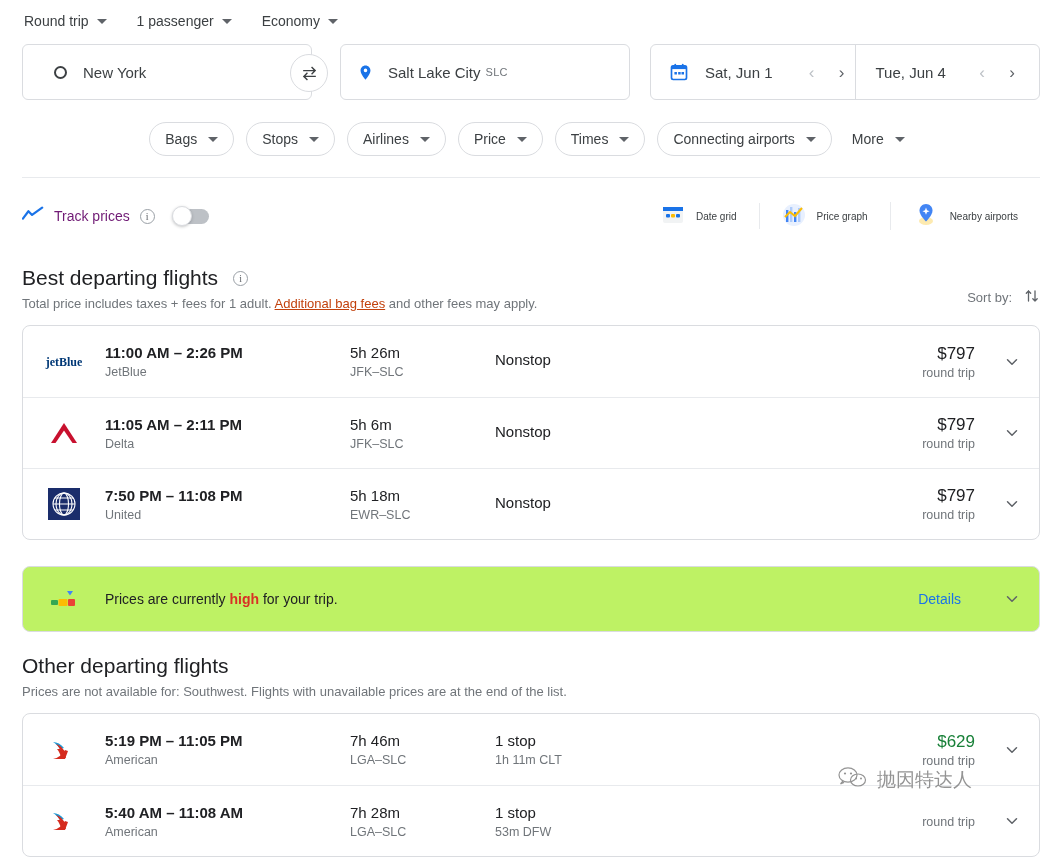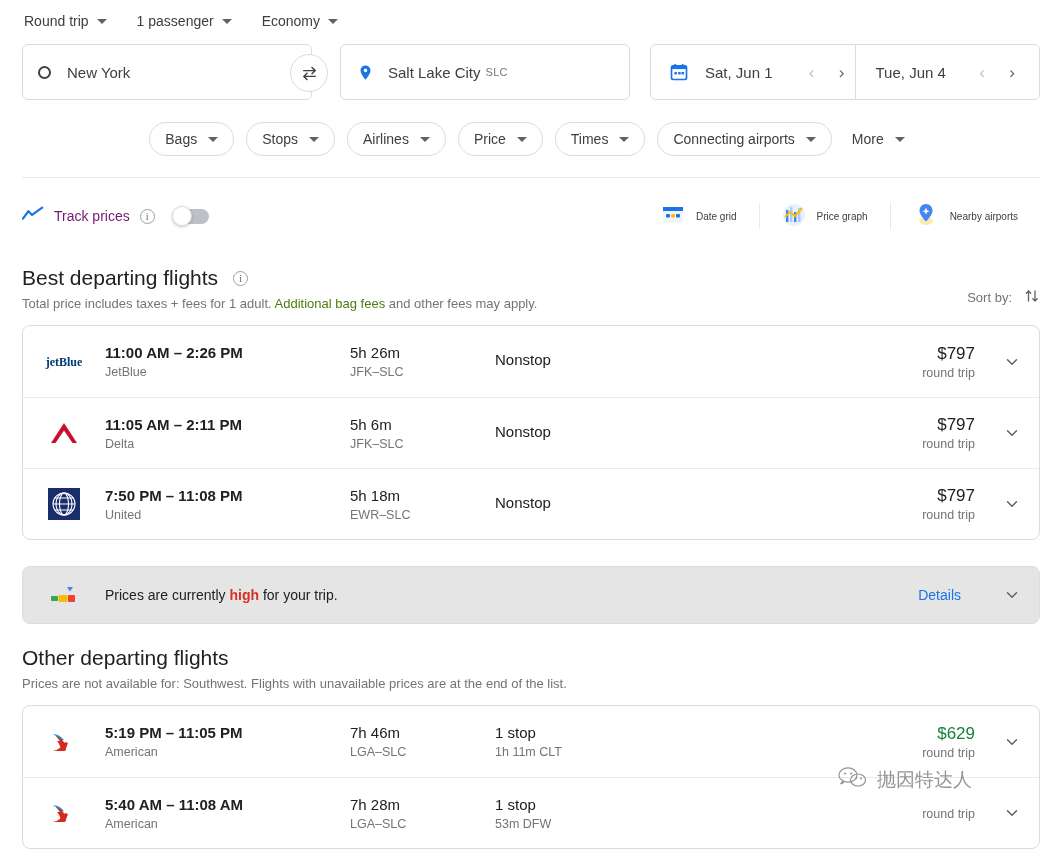--- a/index.html
+++ b/index.html
@@ -55,21 +55,21 @@
     border: none;
   }
   .box {
     border: 1px solid #dadce0;
     border-radius: 6px;
     height: 56px;
     display: flex;
     align-items: center;
     background: #fff;
   }
-  .origin-box { width: 290px; padding-left: 15px; }
+  .origin-box { width: 290px; padding-left: 31px; }
   .dest-box { width: 290px; padding-left: 16px; margin-left: 28px; }
   .circle-icon {
     width: 13px; height: 13px;
     border: 2px solid #3c4043;
     border-radius: 50%;
     margin-right: 16px;
     flex: none;
   }
   .pin-icon { margin-right: 14px; display: flex; flex: none; }
   .loc-text { font-size: 15px; color: #3c4043; }
@@ -202,21 +202,21 @@
     font-size: 21px;
     font-weight: 400;
     color: #202124;
     display: flex; align-items: center; gap: 15px;
   }
   .sec-sub {
     font-size: 13px;
     color: #70757a;
     margin-top: 6px;
   }
-  .sec-sub a { color: #4d7c0f; cursor: pointer; }
+  .sec-sub a { color: #c2410c; text-decoration: underline; cursor: pointer; }
   .sortby {
     margin-left: auto;
     display: flex; align-items: center; gap: 12px;
     font-size: 13px; color: #70757a;
     padding-top: 22px;
     cursor: pointer;
   }
 
   
   .card {
@@ -257,25 +257,25 @@
     width: 22px; flex: none;
     display: flex; align-items: center; justify-content: center;
     color: #5f6368;
   }
 
   
   .banner {
     margin: 26px 22px 0;
     border: 1px solid #dadce0;
     border-radius: 8px;
-    height: 58px;
+    height: 66px;
     display: flex;
     align-items: center;
     padding: 0 16px 0 0;
-    background: #e5e5e5;
+    background: #bef264;
   }
   .banner-text { font-size: 14px; color: #202124; }
   .banner-text .high { color: #d93025; font-weight: bold; }
   .details-link {
     margin-left: auto;
     font-size: 14px;
     color: #1a73e8;
     cursor: pointer;
     padding-right: 40px;
   }

